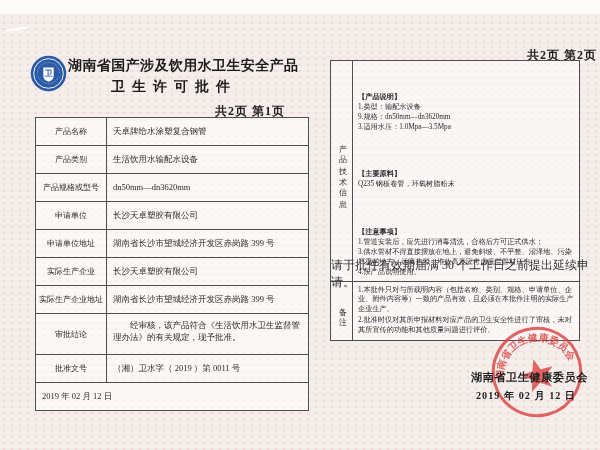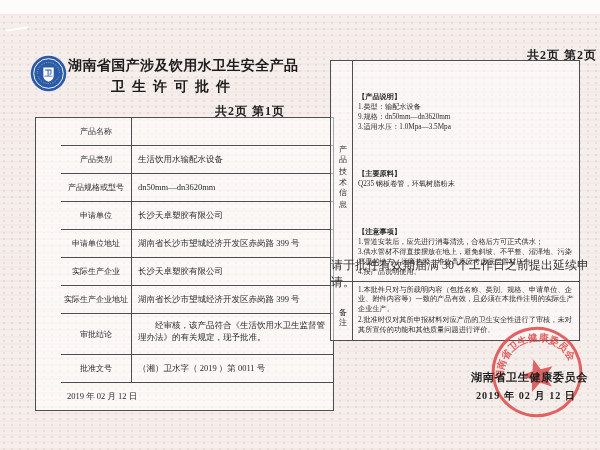--- a/index.html
+++ b/index.html
@@ -17,21 +17,21 @@
   
   .logo{position:absolute;left:30px;top:55px;width:37px;height:37px;}
   .titles{position:absolute;left:68px;top:57px;width:212px;text-align:center;color:#1c1c1c;}
   .title1{font-size:14px;font-weight:bold;white-space:nowrap;letter-spacing:0.4px;}
   .title2{font-size:14px;font-weight:bold;letter-spacing:7px;margin-top:3px;}
   .marker{position:absolute;font-size:12px;font-weight:bold;letter-spacing:1px;color:#222;}
   .marker1{left:215px;top:103px;}
   .marker2{left:527px;top:47px;}
 
   .tbl1{position:absolute;left:35px;top:117px;width:272px;display:flex;flex-direction:column;
-        border:1px solid #4e4e4e;background:rgba(255,255,255,0.55);padding-left:25px;}
+        border:1px solid #4e4e4e;background:rgba(255,255,255,0.55);}
   .row{display:flex;border-top:1px solid #4e4e4e;}
   .row:first-child{border-top:none;}
   .h27{min-height:27px;} .h40{min-height:40px;}
   .cell-l{width:66px;flex:0 0 66px;display:flex;align-items:center;justify-content:center;
           border-right:1px solid #4e4e4e;font-size:8px;text-align:center;padding:1px 2px;}
   .cell-v{flex:1;display:flex;align-items:center;padding:2px 6px;font-size:8.5px;line-height:1.45;}
   .cell-v.indent{display:block;padding-top:5px;text-indent:2em;}
 
   
   .tbl2{position:absolute;left:330px;top:60px;width:248px;display:flex;flex-direction:column;
@@ -72,20 +72,21 @@
   <div class="titles">
     <div class="title1">湖南省国产涉及饮用水卫生安全产品</div>
     <div class="title2">卫生许可批件</div>
   </div>
 
   <div class="marker marker1">共2页 第1页</div>
 
   <div class="tbl1">
     <div class="row h27">
       <div class="cell-l">产品名称</div>
+      <div class="cell-v">天卓牌给水涂塑复合钢管</div>
     </div>
     <div class="row h27">
       <div class="cell-l">产品类别</div>
       <div class="cell-v">生活饮用水输配水设备</div>
     </div>
     <div class="row h27">
       <div class="cell-l">产品规格或型号</div>
       <div class="cell-v">dn50mm—dn3620mm</div>
     </div>
     <div class="row h27">

